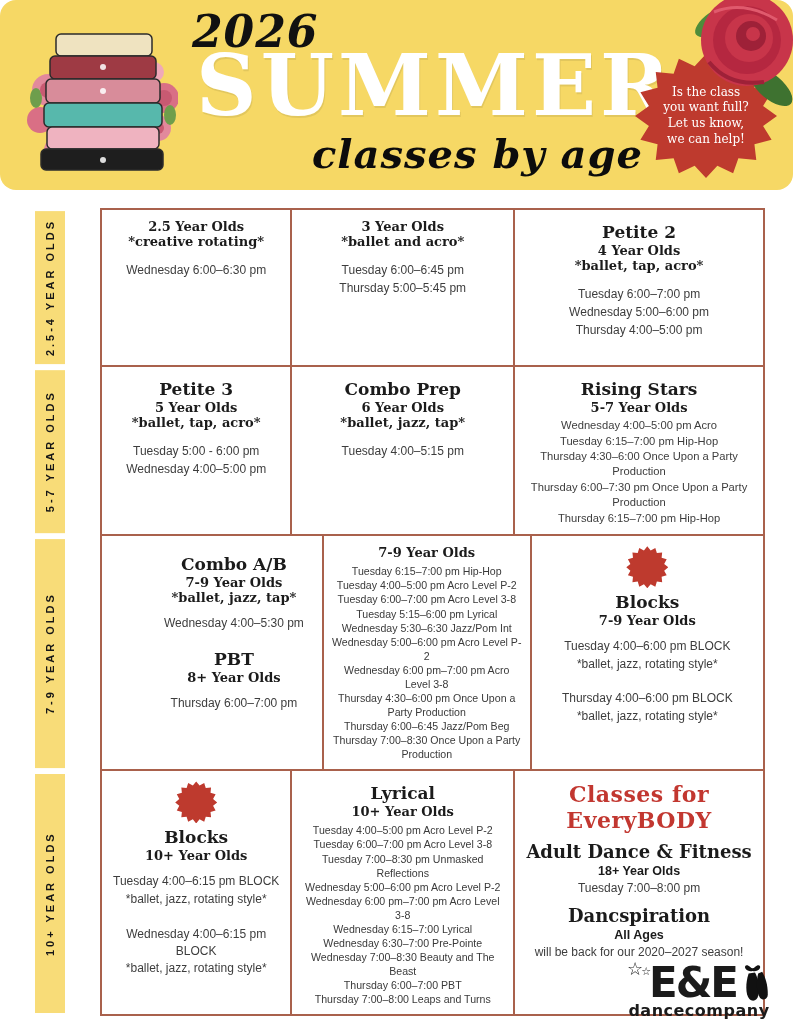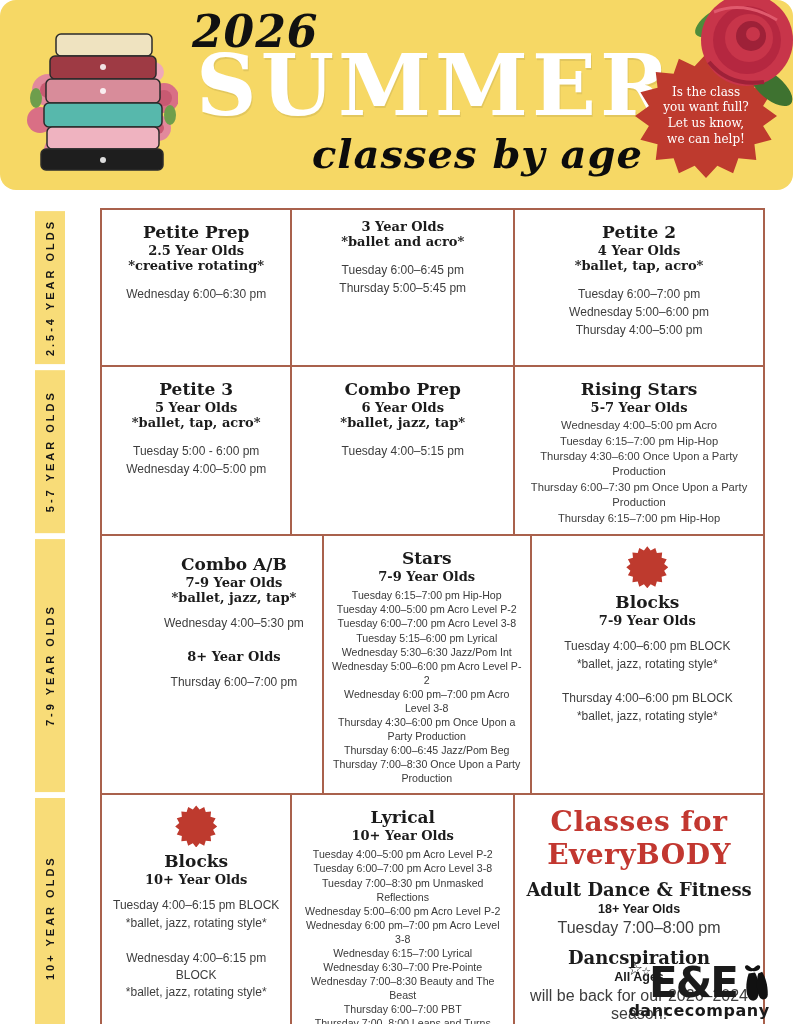--- a/index.html
+++ b/index.html
@@ -68,26 +68,26 @@
   .c-lines { font-size:12px; color:#3d3d3d; line-height:1.5; margin-top:12px; white-space:pre-line; }
   .c-lines.tight { font-size:10.6px; line-height:1.33; margin-top:4px; color:#3a3a3a; }
   .c-lines.mid   { font-size:11.2px; line-height:1.38; margin-top:3px; }
   .c-lines.grouped { margin-top:10px; font-size:12px; line-height:1.45; }
   .sect { margin-top:10px; }
   .burst-icon {
     width:42px; height:42px; background:#BE3A2E; margin:2px auto 0;
     clip-path:polygon(100% 50%,90.2% 58%,96.2% 69.1%,84.1% 72.8%,85.4% 85.4%,72.8% 84.1%,69.1% 96.2%,58% 90.2%,50% 100%,42% 90.2%,30.9% 96.2%,27.2% 84.1%,14.6% 85.4%,15.9% 72.8%,3.8% 69.1%,9.8% 58%,0% 50%,9.8% 42%,3.8% 30.9%,15.9% 27.2%,14.6% 14.6%,27.2% 15.9%,30.9% 3.8%,42% 9.8%,50% 0%,58% 9.8%,69.1% 3.8%,72.8% 15.9%,85.4% 14.6%,84.1% 27.2%,96.2% 30.9%,90.2% 42%);
   }
   .everybody-head {
-    font-family:"DejaVu Serif", serif; font-weight:bold; font-size:28px;
+    font-family:"DejaVu Serif", serif; font-weight:bold; font-size:22px;
     color:#C23730; margin-top:2px; letter-spacing:0.5px;
   }
   .eb-title { font-family:"DejaVu Serif", serif; font-weight:bold; font-size:18px; margin-top:8px; }
   .eb-sub   { font-weight:bold; font-size:12.5px; margin-top:2px; }
-  .eb-line  { font-size:16px; color:#3d3d3d; margin-top:3px; white-space:pre-line; }
+  .eb-line  { font-size:12px; color:#3d3d3d; margin-top:3px; white-space:pre-line; }
 
   .logo { position:absolute; right:14px; bottom:4px; width:160px; text-align:center; }
   .logo-row { display:flex; align-items:center; justify-content:center; }
   .logo-stars { font-size:14px; letter-spacing:-2px; position:relative; top:-14px; }
   .logo-stars .s1{ font-size:18px; } .logo-stars .s2{ font-size:11px; }
   .logo-name { font-family:"DejaVu Sans", sans-serif; font-weight:bold; font-size:42px; letter-spacing:-2px; line-height:0.9; }
   .logo-sub { font-family:"DejaVu Sans", sans-serif; font-weight:bold; font-size:16px; letter-spacing:0.5px; margin-top:-4px; }
 </style>
 </head>
 <body>
@@ -146,21 +146,20 @@
     <path d="M55 20 Q85 8 118 28" stroke="#E05A6D" stroke-width="3" fill="none"></path>
   </svg>
 </div>
 
 <div class="schedule">
 
   <div class="srow r0">
     <div class="age-tab">2.5-4 YEAR OLDS</div>
     <div class="cells">
       <div class="cell">
-        <div class="c-title">Petite Prep</div>
         <div class="c-sub">2.5 Year Olds</div>
         <div class="c-style">*creative rotating*</div>
         <div class="c-lines">Wednesday 6:00–6:30 pm</div>
       </div>
       <div class="cell">
         <div class="c-sub">3 Year Olds</div>
         <div class="c-style">*ballet and acro*</div>
         <div class="c-lines">Tuesday 6:00–6:45 pm
 Thursday 5:00–5:45 pm</div>
       </div>
@@ -207,26 +206,26 @@
     <div class="age-tab">7-9 YEAR OLDS</div>
     <div class="cells">
       <div class="cell">
         <div class="sect">
           <div class="c-title">Combo A/B</div>
           <div class="c-sub">7-9 Year Olds</div>
           <div class="c-style">*ballet, jazz, tap*</div>
           <div class="c-lines grouped">Wednesday 4:00–5:30 pm</div>
         </div>
         <div class="sect" style="margin-top:16px;">
+          <div class="c-title">PBT</div>
           <div class="c-sub">8+ Year Olds</div>
           <div class="c-lines grouped">Thursday 6:00–7:00 pm</div>
         </div>
       </div>
       <div class="cell">
-        <div class="c-title">Stars</div>
         <div class="c-sub">7-9 Year Olds</div>
         <div class="c-lines tight">Tuesday 6:15–7:00 pm Hip-Hop
 Tuesday 4:00–5:00 pm Acro Level P-2
 Tuesday 6:00–7:00 pm Acro Level 3-8
 Tuesday 5:15–6:00 pm Lyrical
 Wednesday 5:30–6:30 Jazz/Pom Int
 Wednesday 5:00–6:00 pm Acro Level P-2
 Wednesday 6:00 pm–7:00 pm Acro Level 3-8
 Thursday 4:30–6:00 pm Once Upon a Party Production
 Thursday 6:00–6:45 Jazz/Pom Beg
@@ -275,21 +274,21 @@
       <div class="cell">
         <div class="everybody-head">Classes for EveryBODY</div>
         <div>
           <div class="eb-title">Adult Dance &amp; Fitness</div>
           <div class="eb-sub">18+ Year Olds</div>
           <div class="eb-line">Tuesday 7:00–8:00 pm</div>
         </div>
         <div style="margin-top:10px;">
           <div class="eb-title">Dancspiration</div>
           <div class="eb-sub">All Ages</div>
-          <div class="eb-line">will be back for our 2026–2024 season!</div>
+          <div class="eb-line">will be back for our 2020–2027 season!</div>
         </div>
       </div>
     </div>
   </div>
 
 </div>
 
 <div class="logo">
   <div class="logo-row">
     <span class="logo-stars"><span class="s1">☆</span><span class="s2">☆</span></span>

